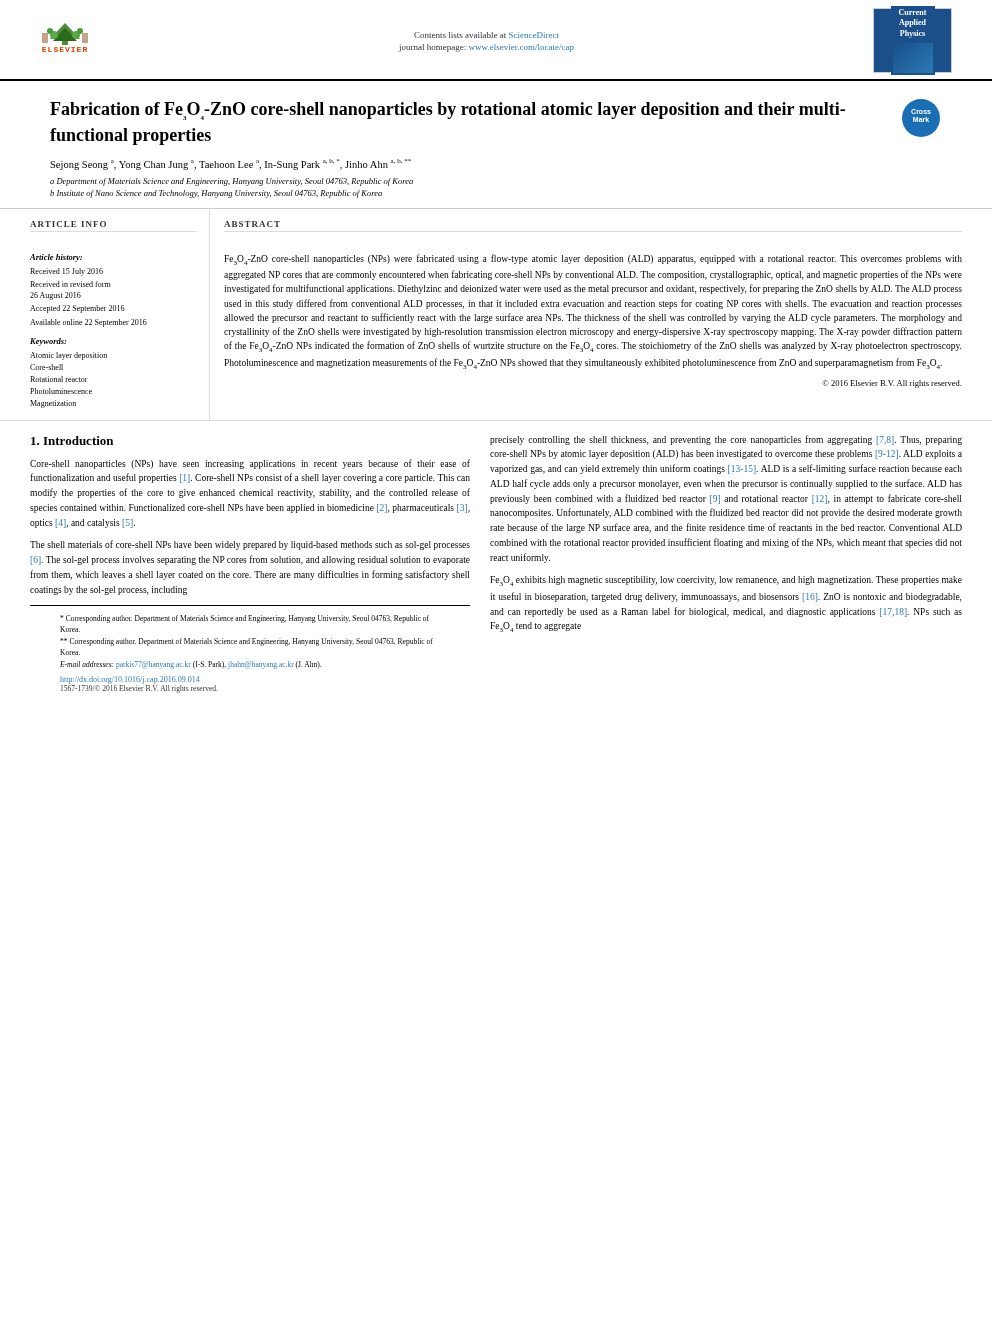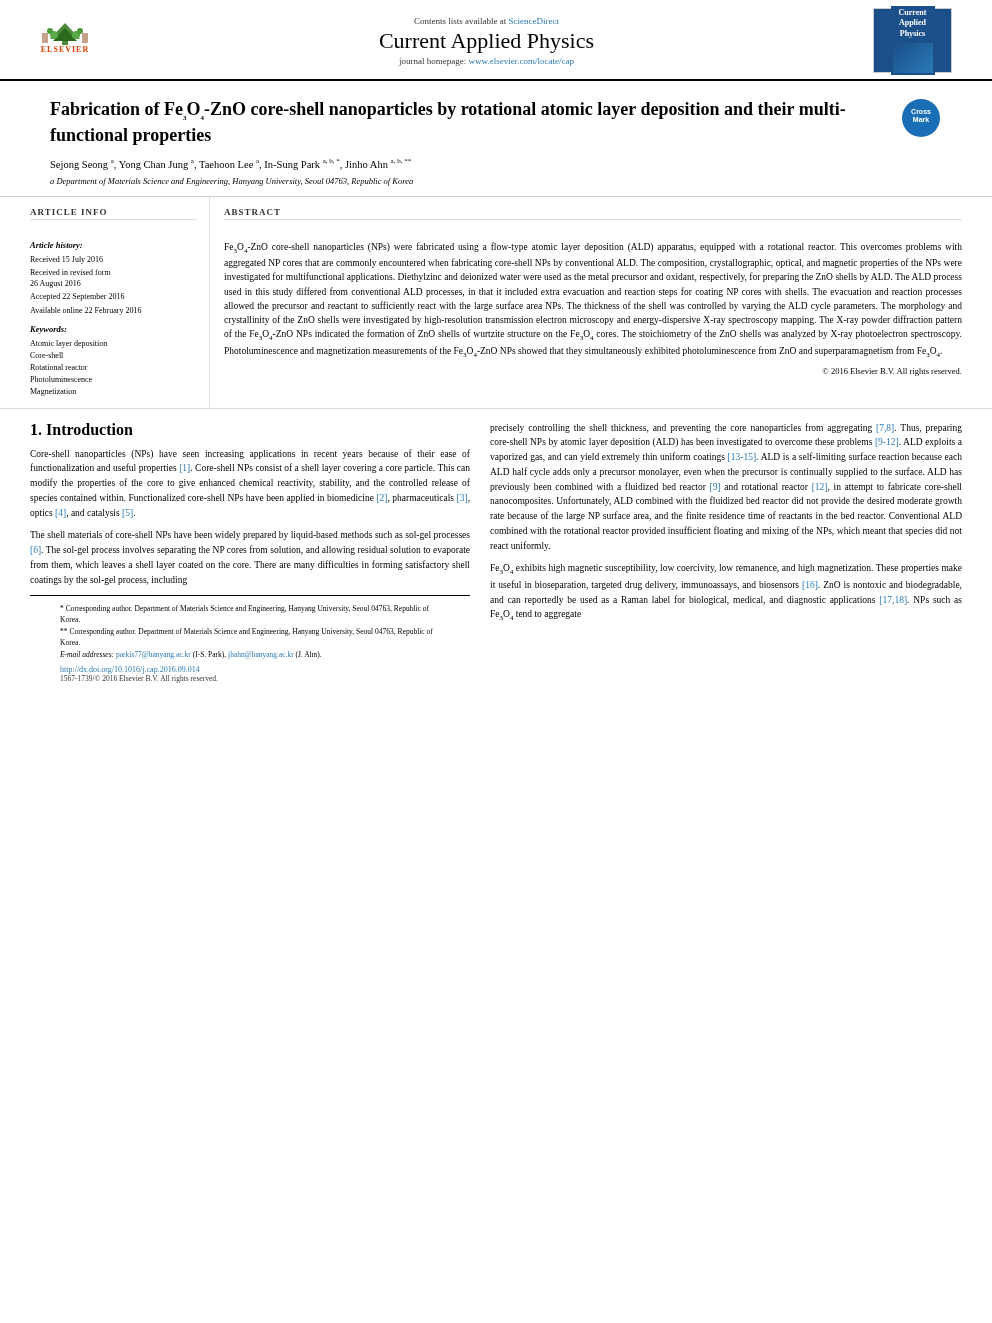--- a/index.html
+++ b/index.html
@@ -31,20 +31,21 @@
       display: flex;
       align-items: center;
       justify-content: space-between;
       padding: 8px 40px 6px 30px;
       border-bottom: 2px solid #000;
     }
     .header-left {
       display: flex;
       flex-direction: column;
       align-items: center;
+      font-family: Liberation Mono, monospace;
     }
     .elsevier-logo {
       width: 70px;
       height: 32px;
       display: flex;
       flex-direction: column;
       align-items: center;
       margin-bottom: 4px;
     }
     .elsevier-tree {
@@ -227,21 +228,21 @@
       gap: 20px;
     }
     .intro-left-col {
       width: 440px;
       flex-shrink: 0;
     }
     .intro-right-col {
       flex: 1;
     }
     .section-heading {
-      font-size: 16px;
+      font-size: 13px;
       font-weight: bold;
       color: #000;
       margin-bottom: 8px;
     }
     .body-text {
       font-size: 9.5px;
       color: #000;
       line-height: 1.55;
       text-align: justify;
       margin-bottom: 8px;
@@ -299,21 +300,20 @@
         </svg>
         <span class="elsevier-text">ELSEVIER</span>
       </div>
     </div>
 
     <div class="header-center">
       <div class="contents-line">
         <span>Contents lists available at</span>
         <a class="science-direct-link" href="#">ScienceDirect</a>
       </div>
-      <div class="journal-title">Current Applied Physics</div>
       <div class="journal-homepage">
         <span>journal homepage:</span>
         <a class="homepage-link" href="#">www.elsevier.com/locate/cap</a>
       </div>
     </div>
 
     <div class="header-right">
       <div class="journal-logo-box">
         <div style="font-size:8px; font-weight:bold; line-height:1.3;">Current<br>Applied<br>Physics</div>
         <div style="width:40px; height:30px; margin-top:4px; background: linear-gradient(135deg, #1a4f8a 0%, #2a7ab5 100%);"></div>
@@ -333,33 +333,34 @@
             <text x="18" y="14" text-anchor="middle" fill="#fff" font-size="7" font-family="Arial">Cross</text>
             <text x="18" y="22" text-anchor="middle" fill="#fff" font-size="7" font-family="Arial">Mark</text>
           </svg>
         </div>
       </div>
     </div>
     <div class="authors-line">
       Sejong Seong <sup>a</sup>, Yong Chan Jung <sup>a</sup>, Taehoon Lee <sup>a</sup>, In-Sung Park <sup>a, b, *</sup>, Jinho Ahn <sup>a, b, **</sup>
     </div>
     <div class="affiliation-line">a Department of Materials Science and Engineering, Hanyang University, Seoul 04763, Republic of Korea</div>
+    <div class="affiliation-line">b Institute of Nano Science and Technology, Hanyang University, Seoul 04763, Republic of Korea</div>
   </div>
 
   <div class="body-section">
 
     <div class="article-info-col">
       <div class="section-title">ARTICLE INFO</div>
       <div class="article-info-label">Article history:</div>
       <div class="article-info-value">Received 15 July 2016</div>
       <div class="article-info-value">
         Received in revised form<br>26 August 2016
       </div>
       <div class="article-info-value">Accepted 22 September 2016</div>
-      <div class="article-info-value">Available online 22 February 2016</div>
+      <div class="article-info-value">Available online 22 September 2016</div>
 
       <div class="keywords-section">
         <div class="article-info-label">Keywords:</div>
         <div class="keyword-item">Atomic layer deposition</div>
         <div class="keyword-item">Core-shell</div>
         <div class="keyword-item">Rotational reactor</div>
         <div class="keyword-item">Photoluminescence</div>
         <div class="keyword-item">Magnetization</div>
       </div>
     </div>

